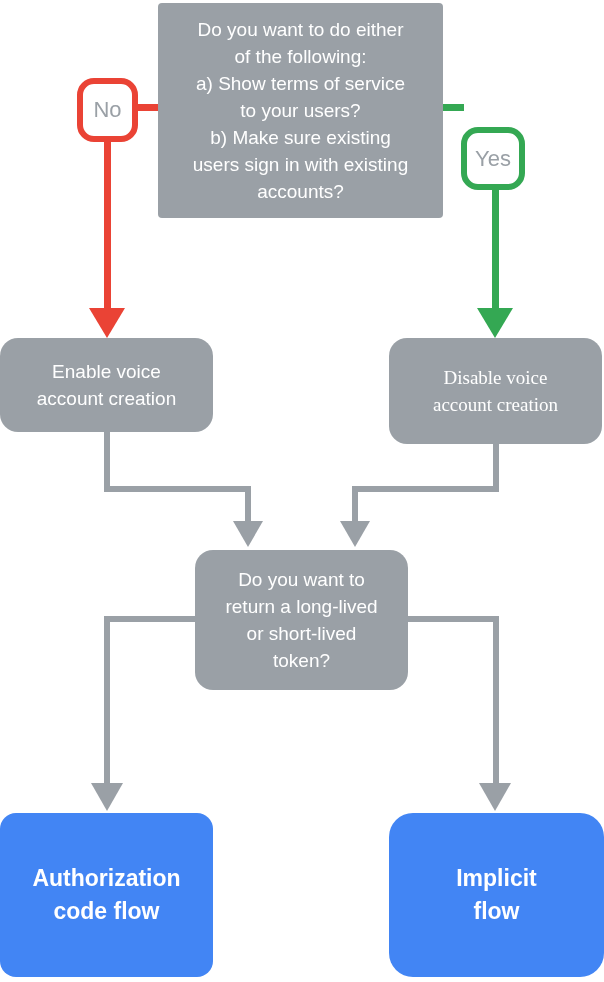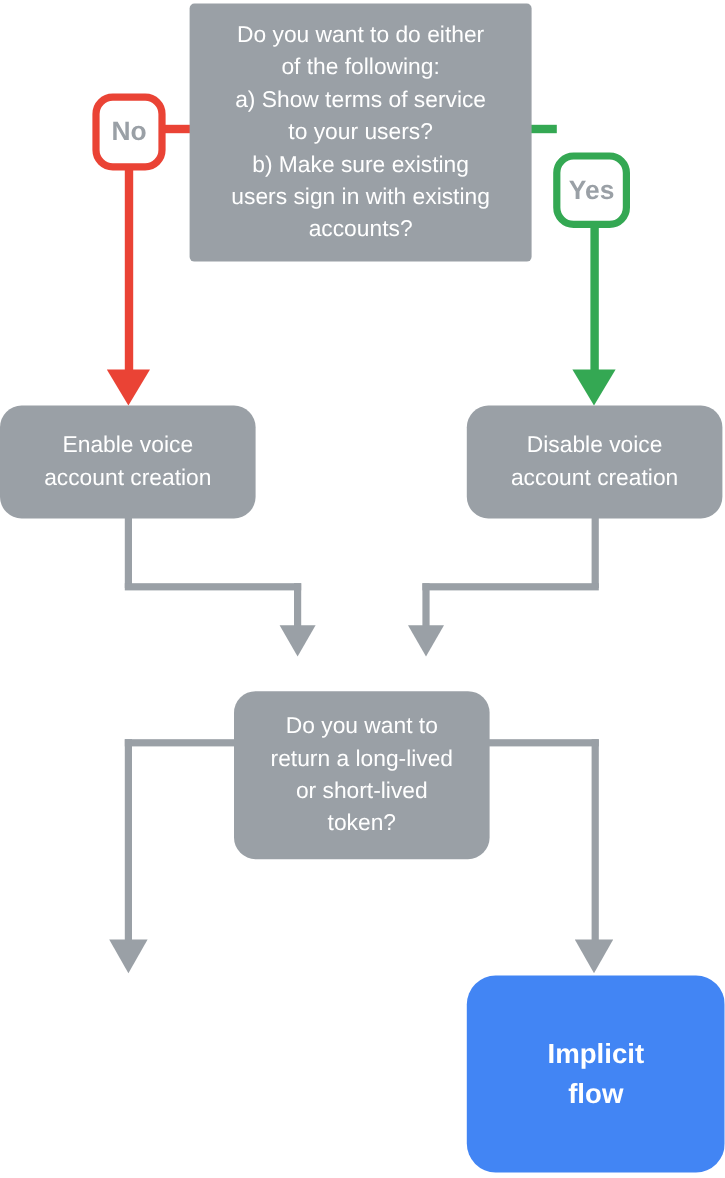--- a/index.html
+++ b/index.html
@@ -38,21 +38,21 @@
     border-radius: 16px;
     font-size: 23px;
     line-height: 33px;
     font-weight: 700;
   }
   .badge {
     background: var(--label_bg, #FFFFFF);
     color: var(--label_text, #9AA0A6);
     border-radius: 17px;
     font-size: 22px;
-    font-weight: 700;
+    font-weight: 400;
   }
   .badge.no  { border: 6px solid var(--red, #EA4335); }
   .badge.yes { border: 6px solid var(--green, #34A853); margin-top: 48px; }
   .edge-label {
     background: var(--label_bg, #FFFFFF);
     color: var(--label_text, #9AA0A6);
     font-size: 20px;
     font-weight: 600;
   }
   .line { position: absolute; }
@@ -121,27 +121,29 @@
 users sign in with existing
 accounts?</div>
 
   <div class="node badge no" style="left:77px; top:78px; width:61px; height:64px;">No</div>
 
   <div class="node badge yes" style="left:461px; top:79px; width:64px; height:63px;">Yes</div>
 
   <div class="node gray-box" style="left:0px; top:338px; width:213px; height:94px;">Enable voice
 account creation</div>
 
-  <div class="node gray-box" style="left:389px; top:338px; width:213px; height:94px;">Disable voice
+  <div class="node gray-box" style="left:389px; top:338px; width:213px; height:106px;font-family:Liberation Serif, serif;">Disable voice
 account creation</div>
 
-  <div class="node gray-box" style="left:195px; top:576px; width:213px; height:140px;">Do you want to
+  <div class="node gray-box" style="left:195px; top:550px; width:213px; height:140px;">Do you want to
 return a long-lived
 or short-lived
 token?</div>
 
 
 
+  <div class="node blue-box" style="left:0px; top:813px; width:213px; height:164px;">Authorization
+code flow</div>
 
   <div class="node blue-box" style="left:389px; top:813px; width:215px; height:164px;border-radius:24px;">Implicit
 flow</div>
 
 </div>
 
 </body></html>

